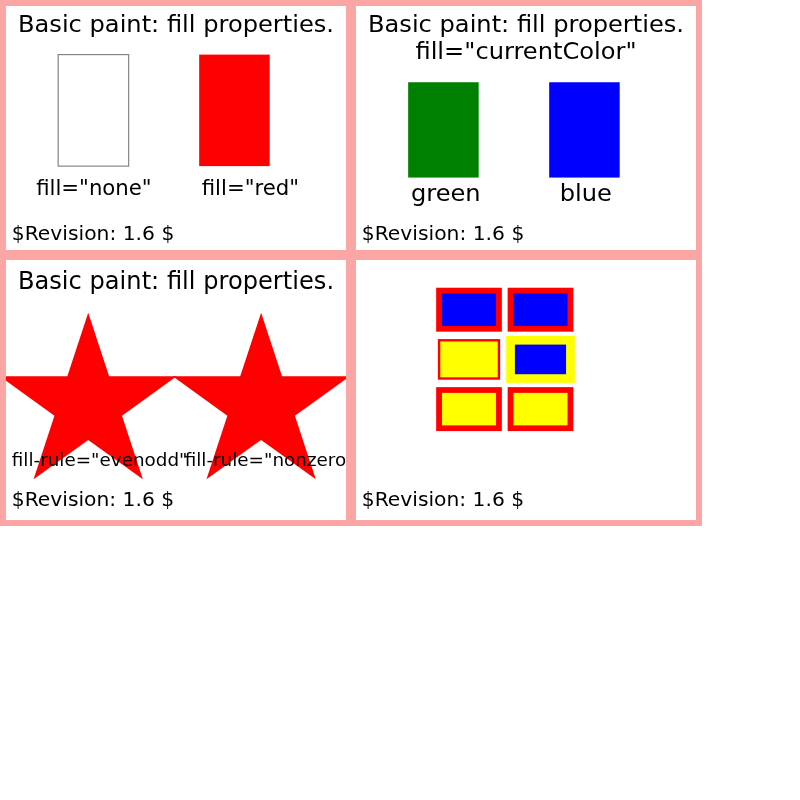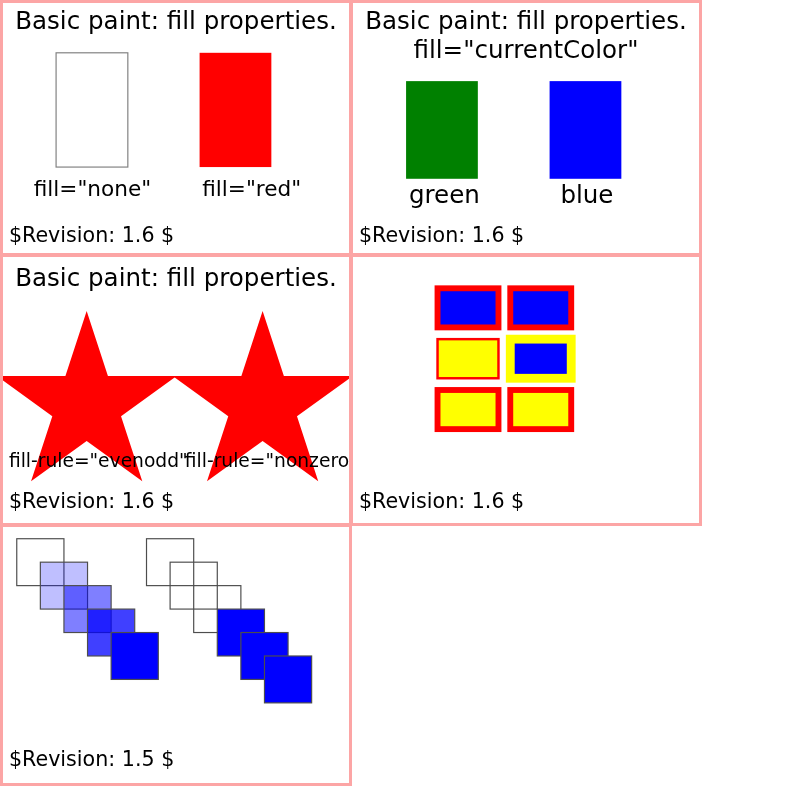--- a/index.html
+++ b/index.html
@@ -10,21 +10,21 @@
     font-family: "DejaVu Sans", sans-serif;
   }
   #page {
     position: relative;
     width: 800px; height: 800px;
     background: #ffffff;
   }
   .panel {
     position: absolute;
     background: #ffffff;
-    border: 3px solid #fca5a5;
+    border: 6px solid #fca5a5;
     box-sizing: border-box;
     overflow: hidden;
   }
   #panel-1 { left: 0px;   top: 0px;   width: 352px; height: 256px; }
   #panel-2 { left: 350px; top: 0px;   width: 352px; height: 256px; }
   #panel-3 { left: 0px;   top: 254px; width: 352px; height: 272px; }
   #panel-4 { left: 350px; top: 254px; width: 352px; height: 272px; }
   #panel-5 { left: 0px;   top: 524px; width: 352px; height: 262px; }
 
   .panel-svg {
@@ -96,37 +96,14 @@
       <rect x="86" y="84" width="62" height="40" fill="#ffff00" stroke="#ff0000" stroke-width="2.5"></rect>
       <rect x="160" y="84" width="62" height="40" fill="#0000ff" stroke="#ffff00" stroke-width="9"></rect>
 
       <rect x="86" y="136" width="62" height="40" fill="#ffff00" stroke="#ff0000" stroke-width="6"></rect>
       <rect x="160" y="136" width="62" height="40" fill="#ffff00" stroke="#ff0000" stroke-width="6"></rect>
 
       <text class="ttl" x="6" y="257" font-size="21">$Revision: 1.6 $</text>
     </svg>
   </div>
 
-  <div class="panel" id="panel-5">
-    <svg class="panel-svg" viewBox="0 0 352 262" preserveAspectRatio="none">
-
-      <g>
-        <rect x="14" y="12" width="48" height="48" fill="#0000ff" fill-opacity="0" stroke="#4d4d4d" stroke-width="1.2"></rect>
-        <rect x="38" y="36" width="48" height="48" fill="#0000ff" fill-opacity="0.25" stroke="#4d4d4d" stroke-width="1.2"></rect>
-        <rect x="62" y="60" width="48" height="48" fill="#0000ff" fill-opacity="0.5" stroke="#4d4d4d" stroke-width="1.2"></rect>
-        <rect x="86" y="84" width="48" height="48" fill="#0000ff" fill-opacity="0.75" stroke="#4d4d4d" stroke-width="1.2"></rect>
-        <rect x="110" y="108" width="48" height="48" fill="#0000ff" fill-opacity="1" stroke="#4d4d4d" stroke-width="1.2"></rect>
-      </g>
-
-      <g>
-        <rect x="146" y="12" width="48" height="48" fill="#0000ff" fill-opacity="0" stroke="#4d4d4d" stroke-width="1.2"></rect>
-        <rect x="170" y="36" width="48" height="48" fill="#0000ff" fill-opacity="0" stroke="#4d4d4d" stroke-width="1.2"></rect>
-        <rect x="194" y="60" width="48" height="48" fill="#0000ff" fill-opacity="0" stroke="#4d4d4d" stroke-width="1.2"></rect>
-        <rect x="218" y="84" width="48" height="48" fill="#0000ff" fill-opacity="1" stroke="#4d4d4d" stroke-width="1.2"></rect>
-        <rect x="242" y="108" width="48" height="48" fill="#0000ff" fill-opacity="1" stroke="#4d4d4d" stroke-width="1.2"></rect>
-        <rect x="266" y="132" width="48" height="48" fill="#0000ff" fill-opacity="1" stroke="#4d4d4d" stroke-width="1.2"></rect>
-      </g>
-
-      <text class="ttl" x="6" y="245" font-size="21">$Revision: 1.5 $</text>
-    </svg>
-  </div>
 
 </div>
 
 </body></html>

